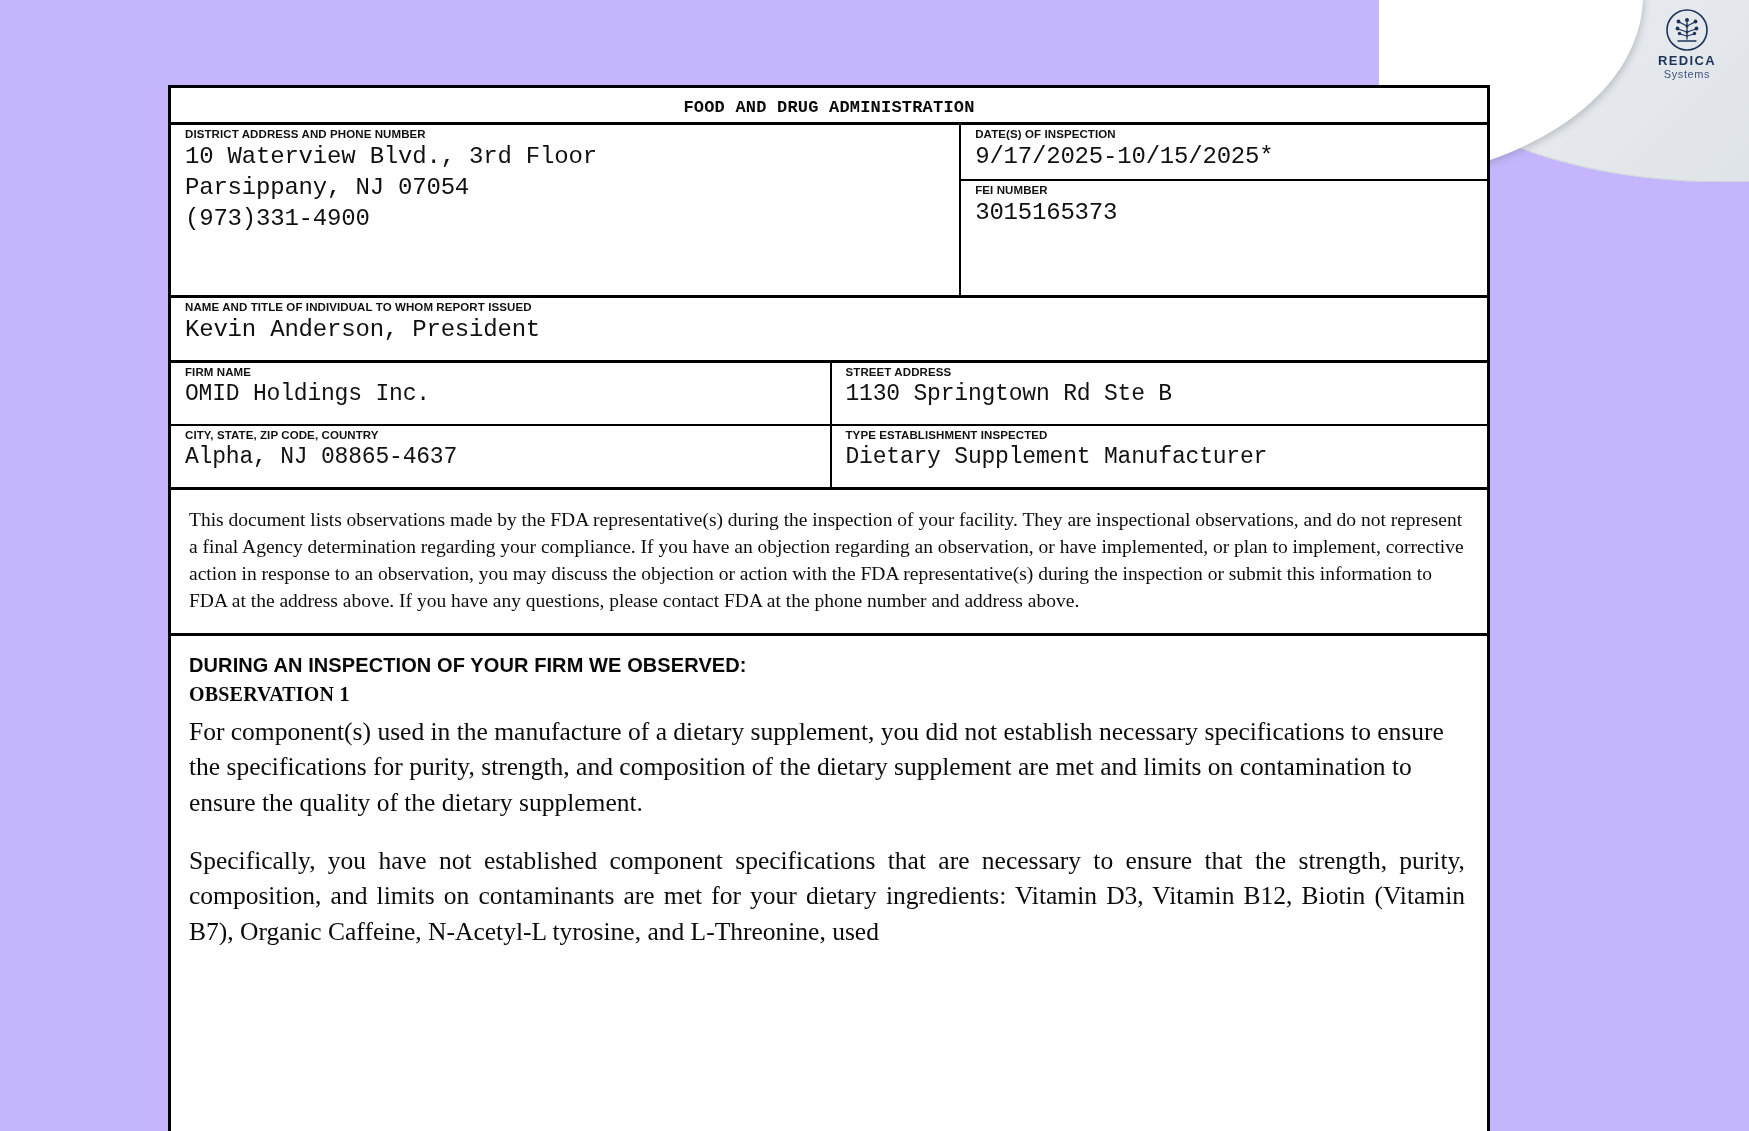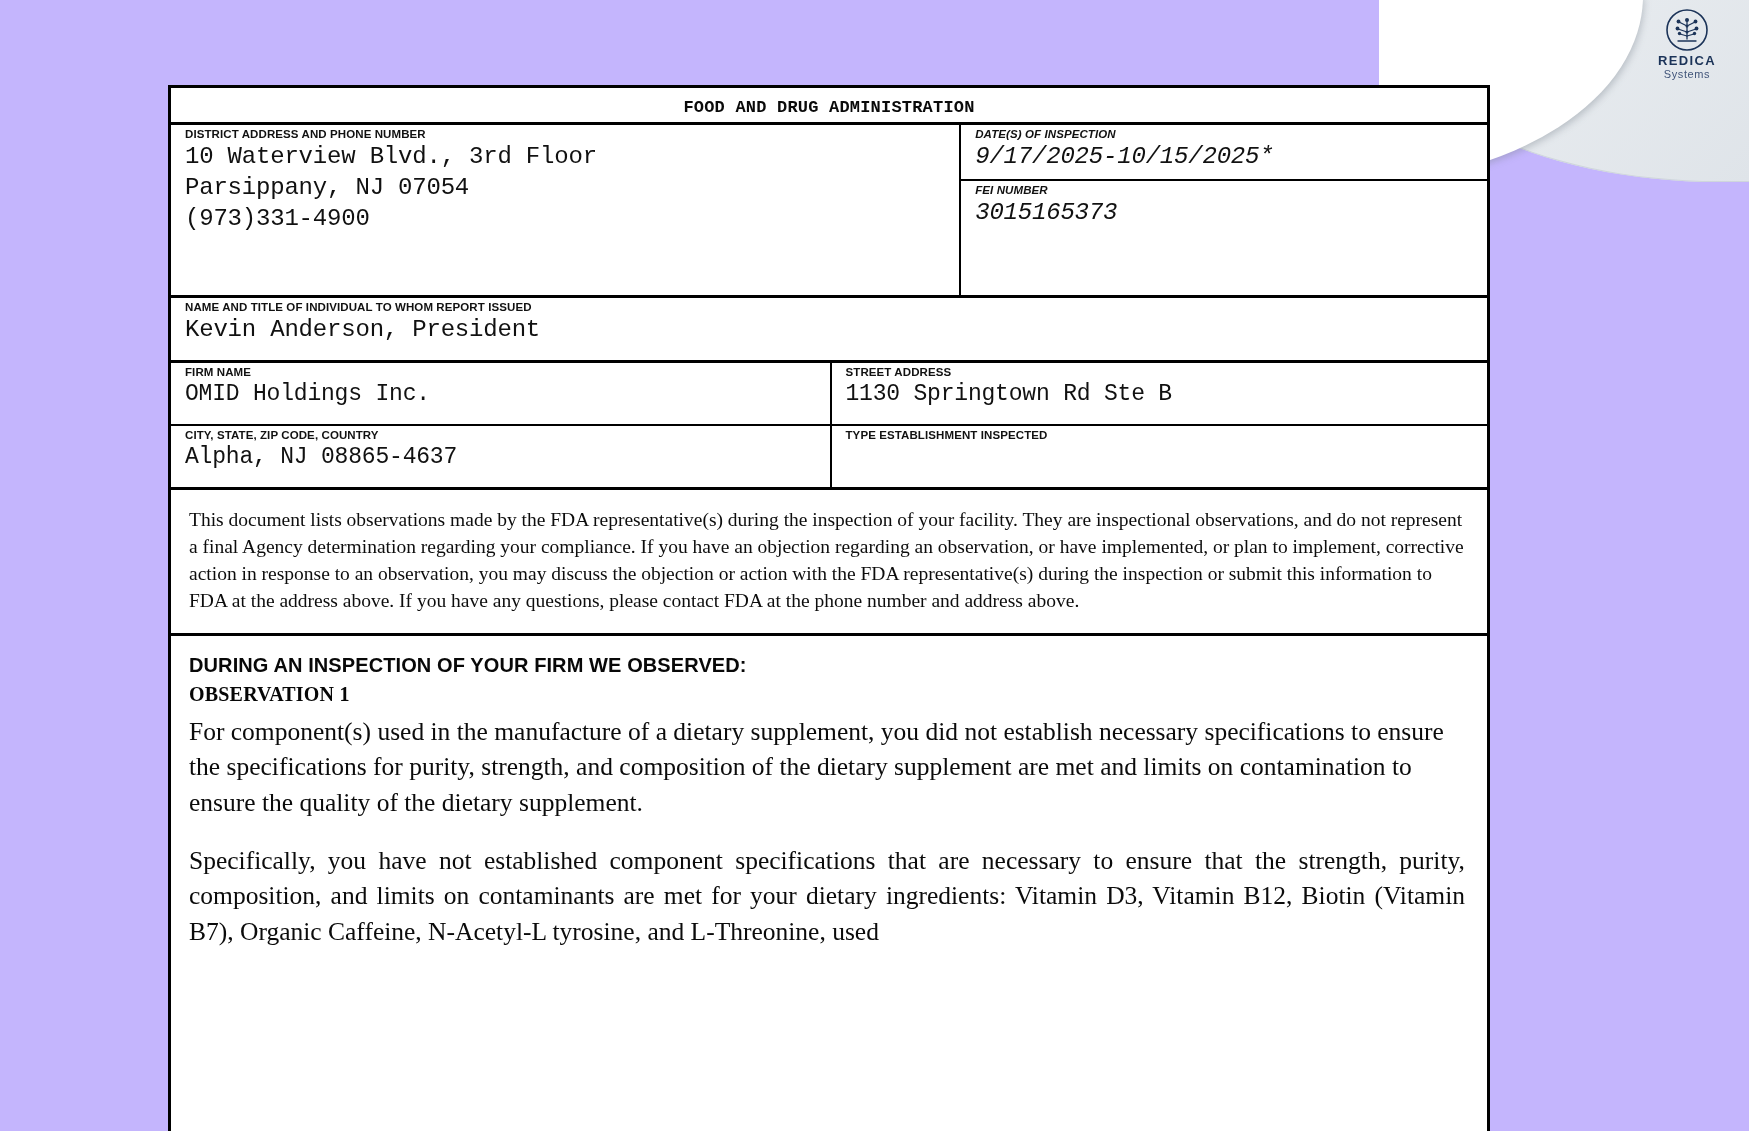--- a/index.html
+++ b/index.html
@@ -142,21 +142,21 @@
     color: #111;
     padding: 2px 0 4px 14px;
     line-height: 1.28;
     letter-spacing: -0.2px;
     white-space: pre-line;
   }
   .field-value.small { font-size: 23px; }
 
   
   .r1-left { width: 790px; min-height: 170px; }
-  .r1-right { width: 529px; font-style: italic; }
+  .r1-right { width: 529px; }
   .r1-dates { min-height: 56px; }
   .r1-fei { min-height: 113px; }
 
   
   .r2 { min-height: 62px; }
 
   
   .r3-left { width: 660px; min-height: 61px; }
   .r3-right { width: 659px; min-height: 61px; }
 
@@ -280,20 +280,21 @@
       </div>
     </div>
 
     <div class="row bb3">
       <div class="cell r3-left">
         <div class="field-label">CITY, STATE, ZIP CODE, COUNTRY</div>
         <div class="field-value small">Alpha, NJ 08865-4637</div>
       </div>
       <div class="cell r3-right bl">
         <div class="field-label">TYPE ESTABLISHMENT INSPECTED</div>
+        <div class="field-value small">Dietary Supplement Manufacturer</div>
       </div>
     </div>
 
     <div class="bb3">
       <div class="boiler">This document lists observations made by the FDA representative(s) during the inspection of your facility. They are inspectional observations, and do not represent a final Agency determination regarding your compliance. If you have an objection regarding an observation, or have implemented, or plan to implement, corrective action in response to an observation, you may discuss the objection or action with the FDA representative(s) during the inspection or submit this information to FDA at the address above. If you have any questions, please contact FDA at the phone number and address above.</div>
     </div>
 
     <div class="obs-block">
       <div class="obs-heading">DURING AN INSPECTION OF YOUR FIRM WE OBSERVED:</div>
       <div class="obs-number">OBSERVATION 1</div>

